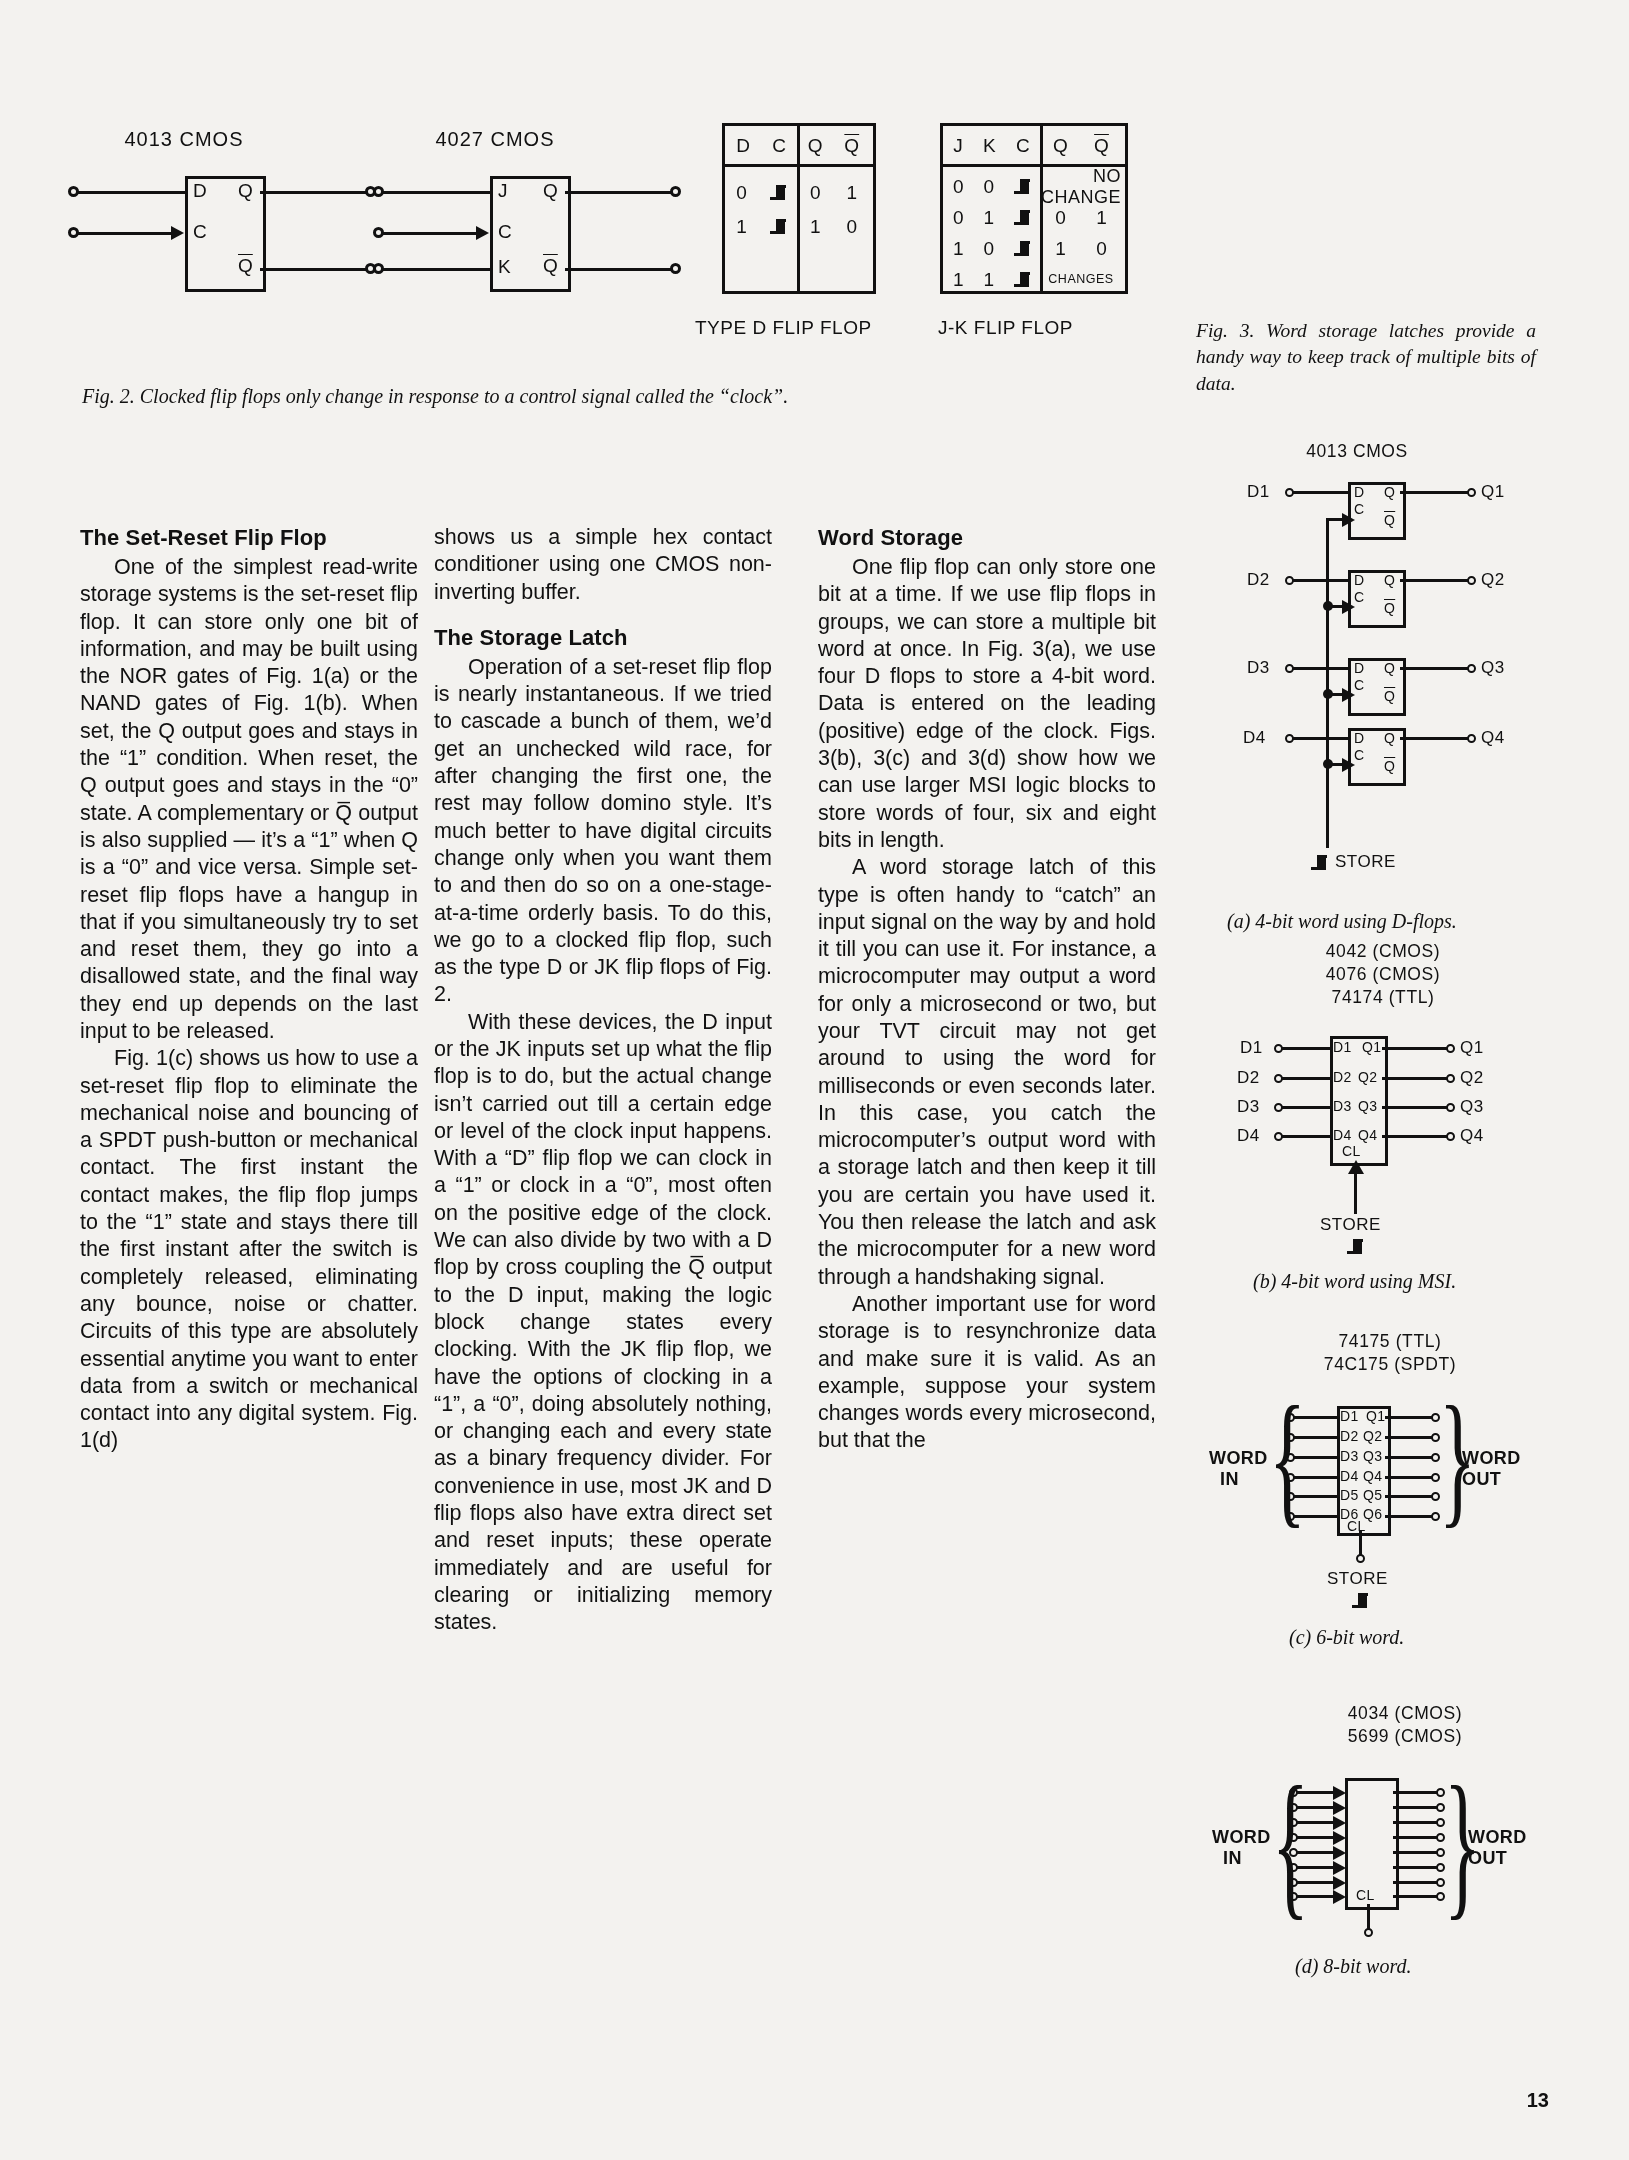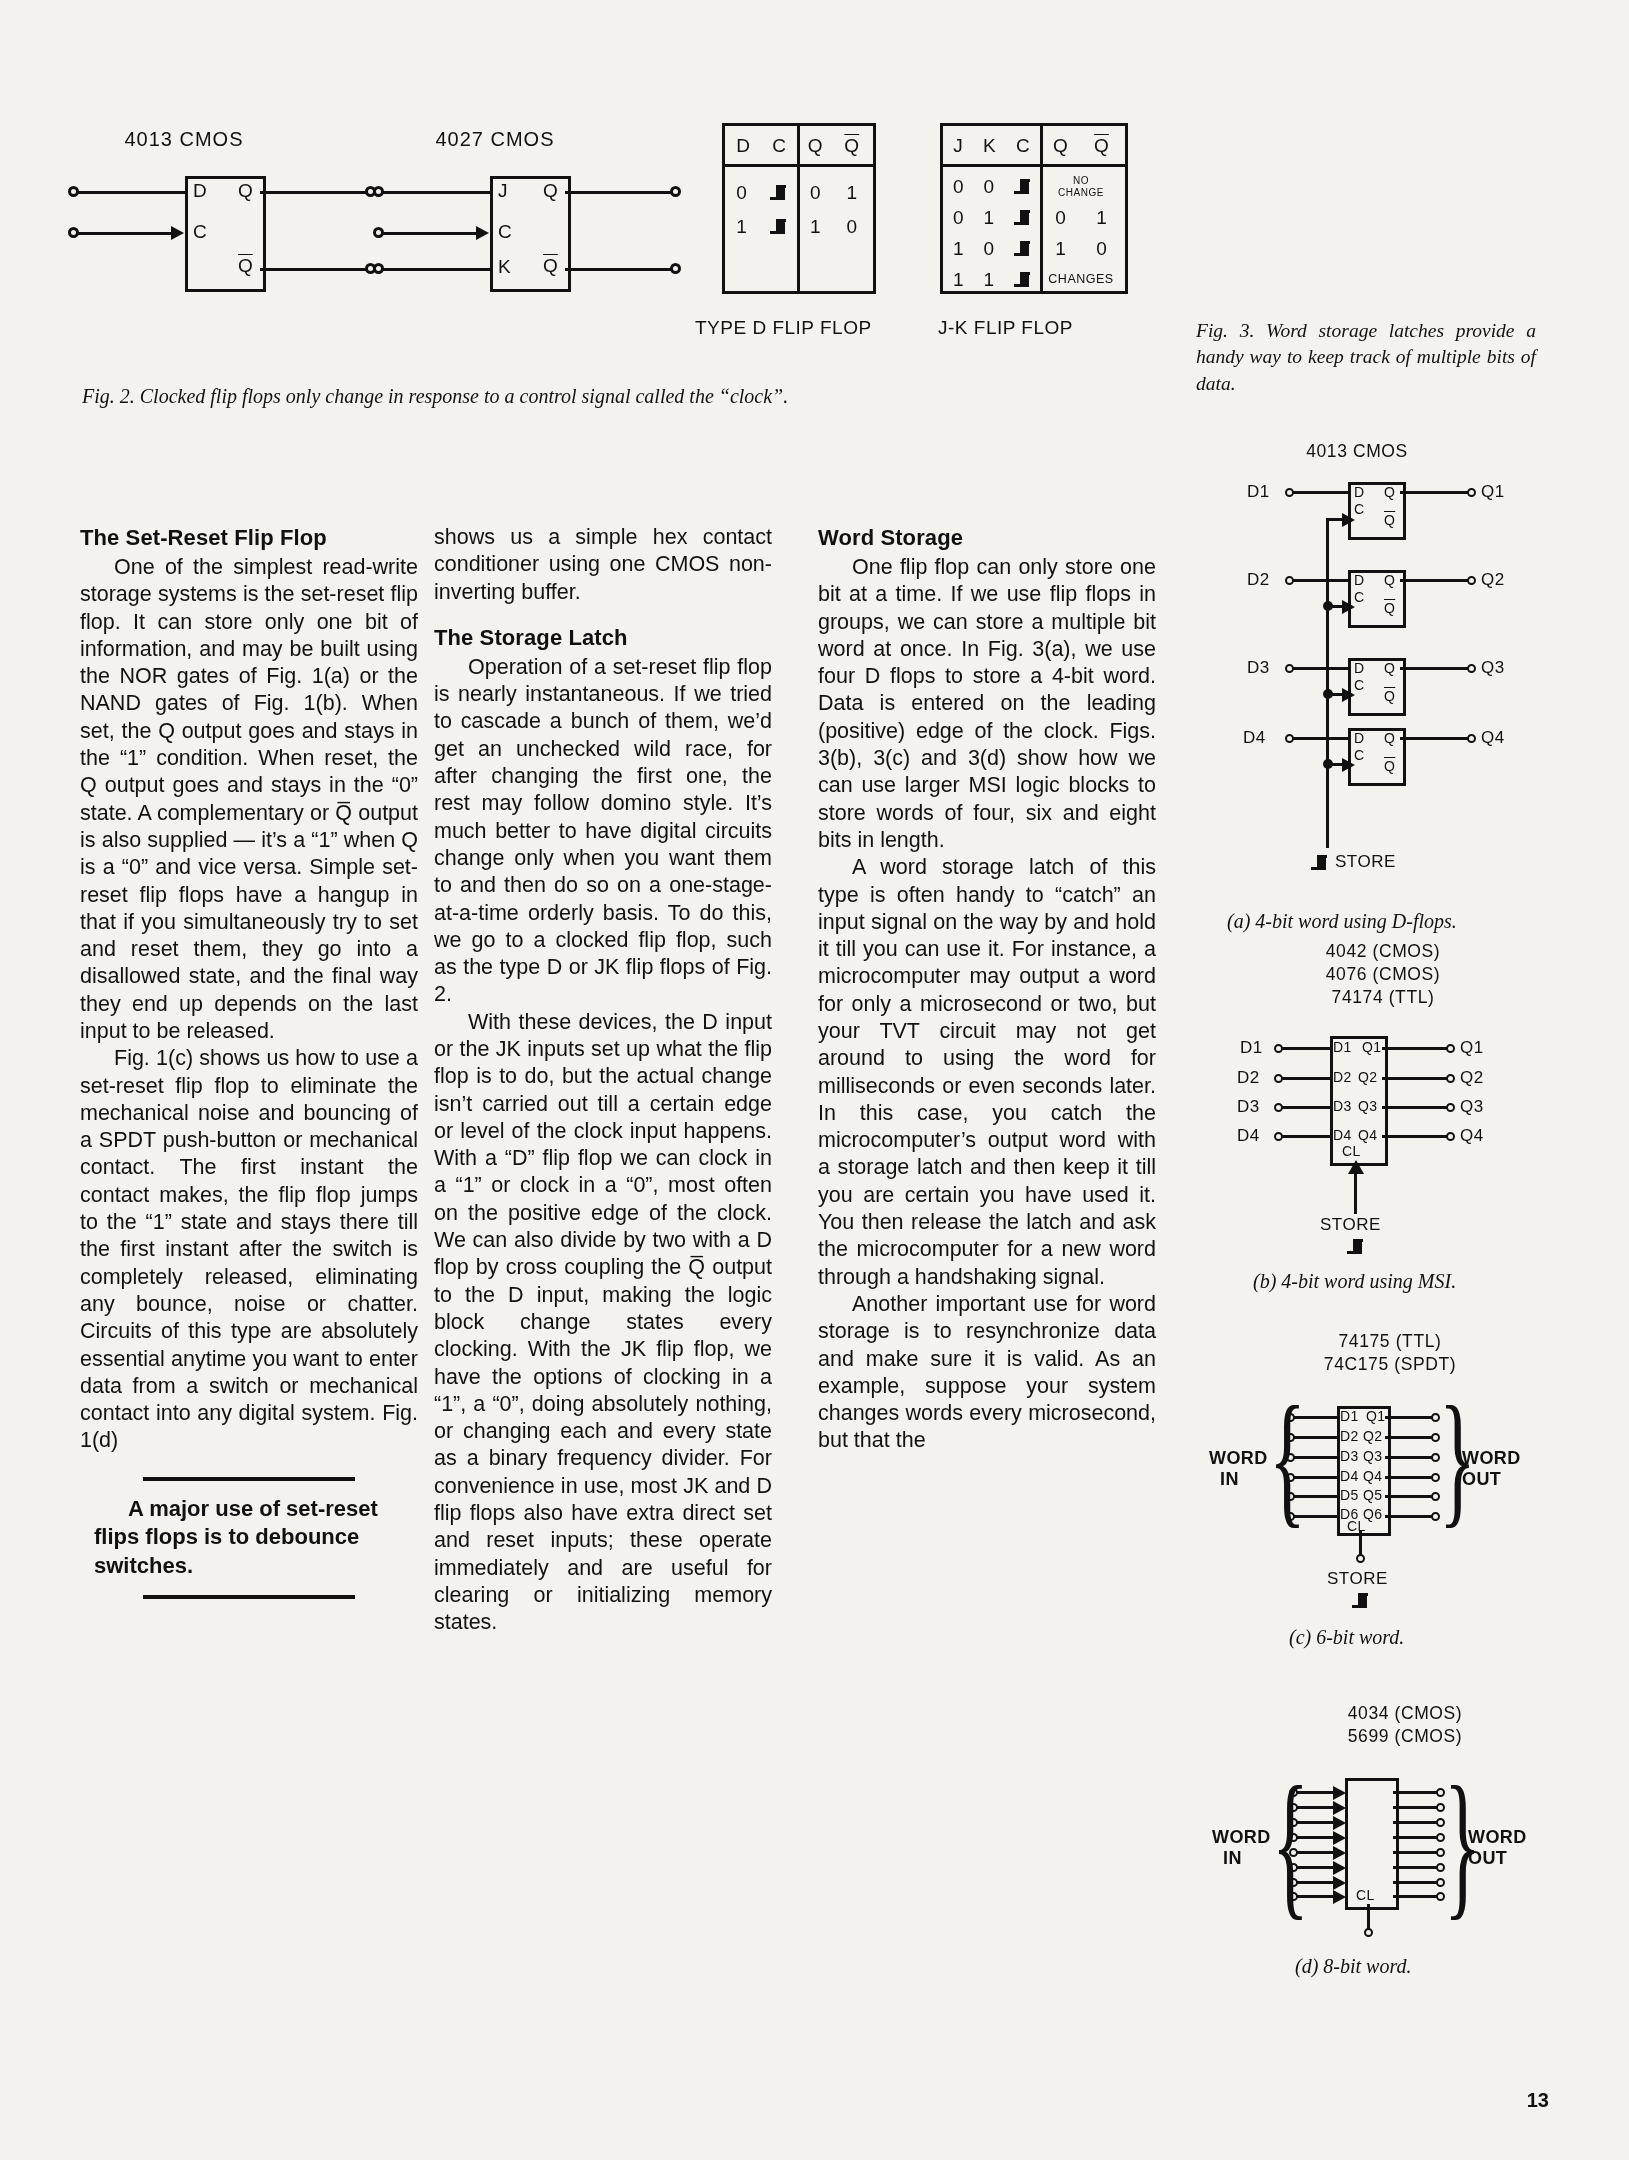--- a/index.html
+++ b/index.html
@@ -255,21 +255,21 @@
           <div class="row" style="justify-content:space-around; height:31px;">
             <span class="tcell">1</span>
             <span class="tcell">1</span>
             <span class="clk">
                 <i></i>
               </span>
           </div>
         </div>
         <div style="width:82px;">
           <div class="row" style="justify-content:center; height:31px;">
-            <span class="tcell" style="font-size:10px; line-height:1.15; letter-spacing:0.5px;">NO<br>CHANGE</span>
+            <span class="tcell" style="font-size:18px; line-height:1.15; letter-spacing:0.5px;text-align:right;">NO<br>CHANGE</span>
           </div>
           <div class="row" style="justify-content:space-around; height:31px;">
             <span class="tcell">0</span>
             <span class="tcell">1</span>
           </div>
           <div class="row" style="justify-content:space-around; height:31px;">
             <span class="tcell">1</span>
             <span class="tcell">0</span>
           </div>
           <div class="row" style="justify-content:center; height:31px;">
@@ -284,25 +284,20 @@
 
     <div class="cap-italic" style="left:82px; top:385px;">Fig. 2. Clocked flip flops only change in response to a control signal called the “clock”.</div>
 
     <div class="cap-fig3" style="left:1196px; top:318px;">Fig. 3. Word storage latches provide a handy way to keep track of multiple bits of data.</div>
   </div>
 
   <div class="col" style="left:80px;">
     <h3>The Set-Reset Flip Flop</h3>
     <p>One of the simplest read-write storage systems is the set-reset flip flop. It can store only one bit of information, and may be built using the NOR gates of Fig. 1(a) or the NAND gates of Fig. 1(b). When set, the Q output goes and stays in the “1” condition. When reset, the Q output goes and stays in the “0” state. A complementary or Q̅ output is also supplied — it’s a “1” when Q is a “0” and vice versa. Simple set-reset flip flops have a hangup in that if you simultaneously try to set and reset them, they go into a disallowed state, and the final way they end up depends on the last input to be released.</p>
     <p>Fig. 1(c) shows us how to use a set-reset flip flop to eliminate the mechanical noise and bouncing of a SPDT push-button or mechanical contact. The first instant the contact makes, the flip flop jumps to the “1” state and stays there till the first instant after the switch is completely released, eliminating any bounce, noise or chatter. Circuits of this type are absolutely essential anytime you want to enter data from a switch or mechanical contact into any digital system. Fig. 1(d)</p>
-    <div class="pullquote">
-      <div class="rule"></div>
-      <p class="txt">A major use of set-reset flips flops is to debounce switches.</p>
-      <div class="rule r2"></div>
-    </div>
   </div>
 
   <div class="col" style="left:434px;">
     <p style="text-indent:0;">shows us a simple hex contact conditioner using one CMOS non-inverting buffer.</p>
     <div class="spacer"></div>
     <h3>The Storage Latch</h3>
     <p>Operation of a set-reset flip flop is nearly instantaneous. If we tried to cascade a bunch of them, we’d get an unchecked wild race, for after changing the first one, the rest may follow domino style. It’s much better to have digital circuits change only when you want them to and then do so on a one-stage-at-a-time orderly basis. To do this, we go to a clocked flip flop, such as the type D or JK flip flops of Fig. 2.</p>
     <p>With these devices, the D input or the JK inputs set up what the flip flop is to do, but the actual change isn’t carried out till a certain edge or level of the clock input happens. With a “D” flip flop we can clock in a “1” or clock in a “0”, most often on the positive edge of the clock. We can also divide by two with a D flop by cross coupling the Q̅ output to the D input, making the logic block change states every clocking. With the JK flip flop, we have the options of clocking in a “1”, a “0”, doing absolutely nothing, or changing each and every state as a binary frequency divider. For convenience in use, most JK and D flip flops also have extra direct set and reset inputs; these operate immediately and are useful for clearing or initializing memory states.</p>
   </div>
 

